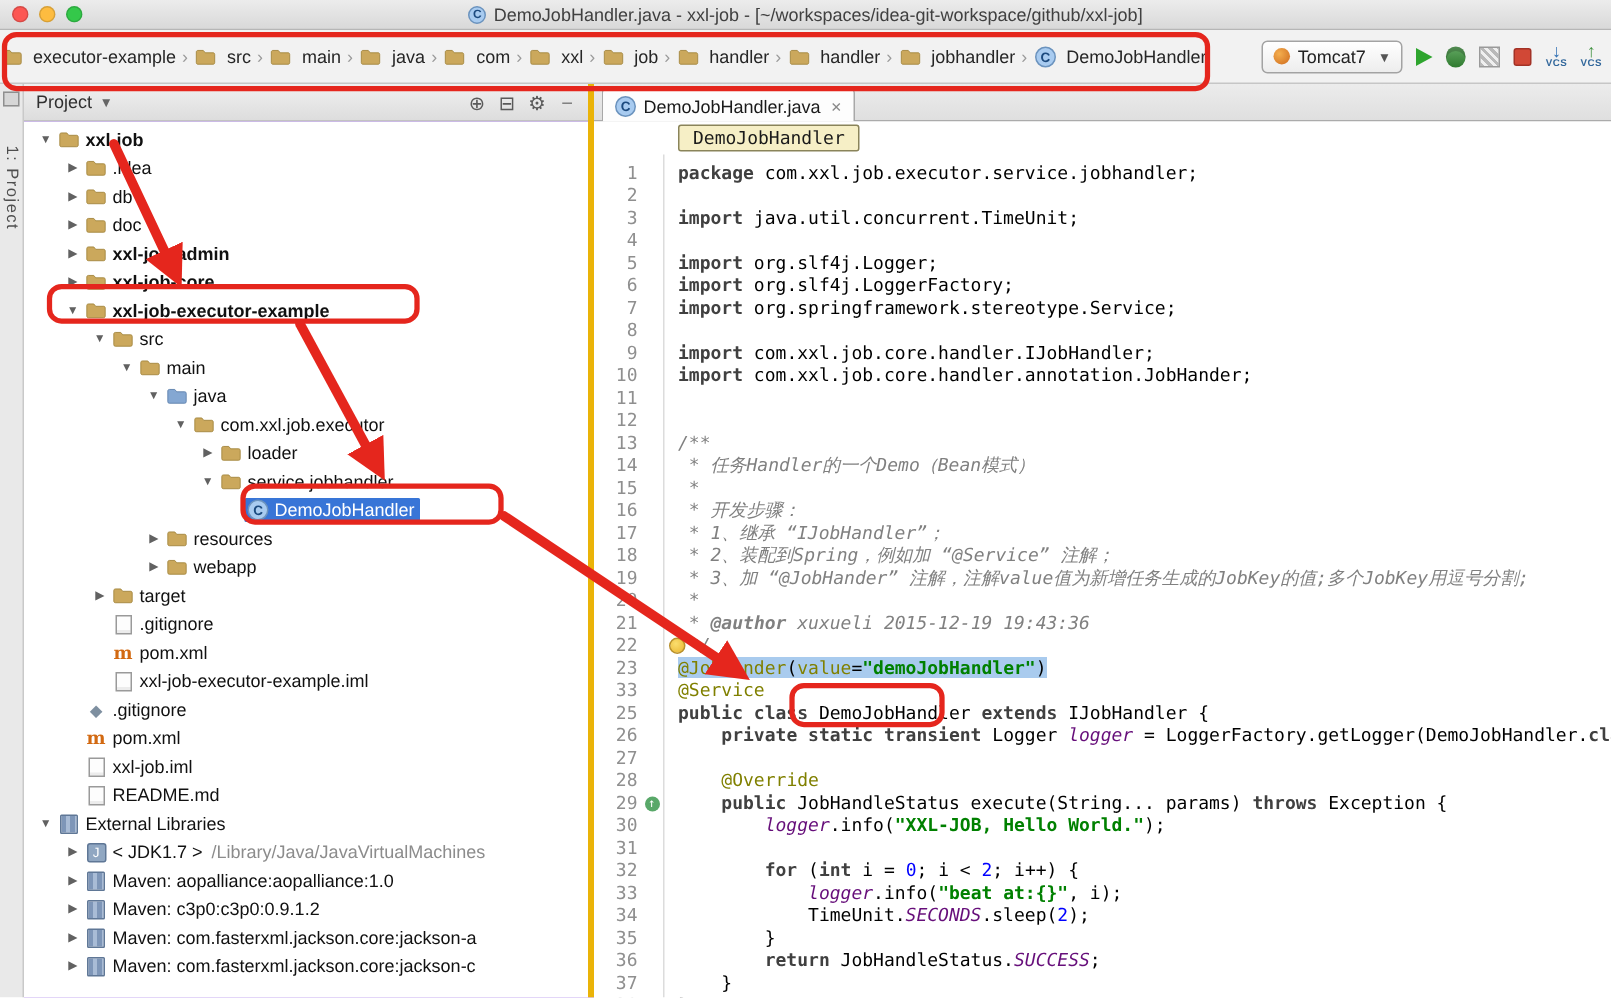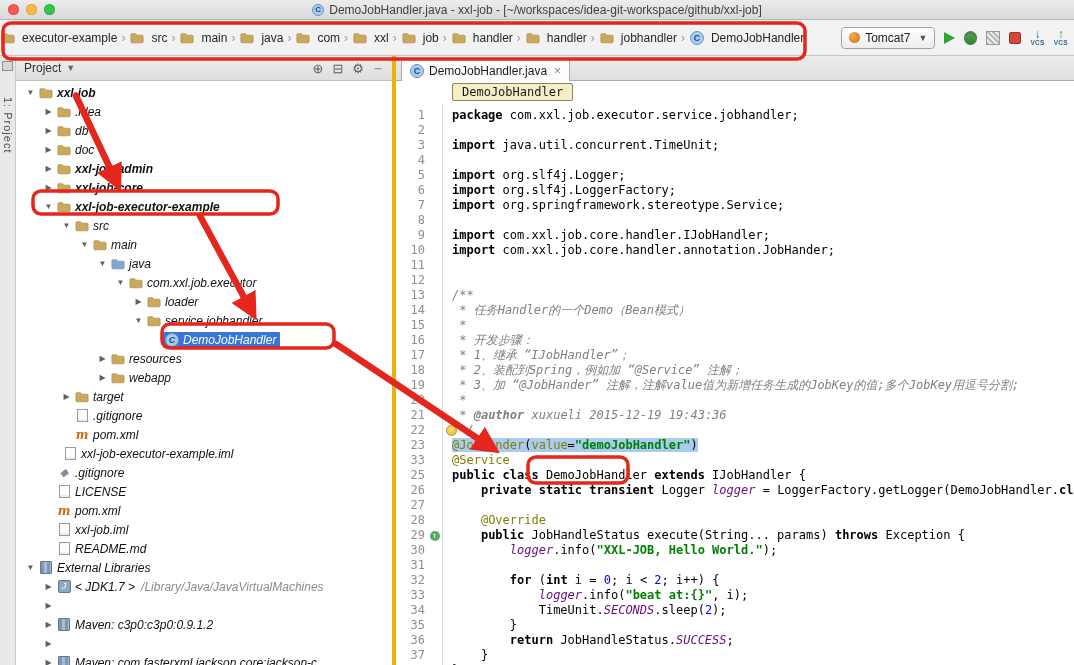--- a/index.html
+++ b/index.html
@@ -46,21 +46,21 @@
   
   .project{flex:0 0 376px;display:flex;flex-direction:column;min-width:0;background:#6d28d9;border-right:4px solid #eab308;}
   .panel-header{flex:0 0 24px;background:linear-gradient(#F0F0F0,#DDDDDD);border-bottom:1px solid #C2C2C2;
                 display:flex;align-items:center;padding:0 4px 0 8px;font-size:12px;color:#303030;}
   .panel-header .caret{font-size:9px;color:#666;margin-left:5px;}
   .ph-icons{margin-left:auto;display:flex;align-items:center;}
   .ph-ic{width:20px;text-align:center;font-size:13px;color:#5A5A5A;cursor:default;}
   .tree{flex:1;overflow:hidden;padding-top:2px;background:#fff;}
   .tree-row{height:19px;display:flex;align-items:center;white-space:nowrap;font-size:12px;color:#111;}
   .tw{width:13px;flex:0 0 13px;font-size:8px;color:#616161;text-align:center;}
-  .rowc{display:flex;align-items:flex-start;padding:1px 4px 1px 1px;border-radius:1px;font-style:italic;}
+  .rowc{display:flex;align-items:flex-end;padding:1px 4px 1px 1px;border-radius:1px;}
   .tree-row.selected .rowc{background:#3875D7;color:#fff;}
   .tl.b{font-weight:bold;}
   .tx{color:#8C8C8C;margin-left:6px;}
   .ic{display:inline-flex;align-items:center;justify-content:center;width:16px;flex:0 0 16px;margin-right:3px;}
   .ic-class{width:14px;height:14px;flex:0 0 14px;border-radius:50%;background:#A8CBF0;border:1px solid #6B93BE;
             color:#1C4A7E;font-weight:bold;font-size:9px;display:inline-flex;align-items:center;justify-content:center;box-sizing:border-box;}
   .ic-file{width:11px;height:13px;background:#FDFDFD;border:1px solid #9A9A9A;box-sizing:border-box;
            box-shadow:inset 0 -2px 0 #ECECEC;}
   .ic-maven{color:#D26911;font-weight:bold;font-size:12px;font-family:"DejaVu Serif",serif;}
   .ic-diamond{color:#7E8FA0;font-size:11px;}
@@ -85,21 +85,21 @@
   .g-row{height:15px;display:flex;align-items:center;}
   .g-num{flex:1;text-align:right;padding-right:2px;}
   .g-ic{width:15px;flex:0 0 15px;display:flex;justify-content:center;align-items:center;}
   .ov{width:10px;height:10px;border-radius:50%;background:#59A869;color:#fff;font-size:8px;line-height:10px;text-align:center;}
   .code{flex:1;margin:0;padding:5px 0 0 9px;font:12px/15px "DejaVu Sans Mono",monospace;
         white-space:pre;overflow:hidden;color:#000;}
   .line{height:15px;position:relative;}
   .line.sel .toks{background:#A9CBEE;}
   .bulb{position:absolute;left:-6px;top:2px;width:11px;height:11px;border-radius:50%;
         background:radial-gradient(circle at 40% 35%,#FBDE6E,#E9B530);border:1px solid #B8902C;box-sizing:border-box;}
-  .tk-k{color:#000000;font-weight:bold;}
+  .tk-k{color:#404040;font-weight:bold;}
   .tk-s{color:#008000;font-weight:bold;}
   .tk-c{color:#808080;font-style:italic;}
   .tk-d{color:#808080;font-style:italic;font-weight:bold;}
   .tk-a{color:#808000;}
   .tk-f{color:#660E7A;font-style:italic;}
   .tk-num{color:#0000FF;}
   .tk-p{color:#000;}
 
   
   .annotations{position:absolute;inset:0;pointer-events:none;z-index:50;}
@@ -454,48 +454,39 @@
               <span class="tl">.gitignore</span>
             </span>
           </div>
           <div class="tree-row" style="padding-left: 44px;">
             <span class="tw"></span>
             <span class="rowc">
               <span class="ic ic-maven">m</span>
               <span class="tl">pom.xml</span>
             </span>
           </div>
-          <div class="tree-row" style="padding-left: 32px;">
+          <div class="tree-row" style="padding-left: 44px;">
             <span class="tw"></span>
             <span class="rowc">
               <span class="ic">
                 <span class="ic-file"></span>
               </span>
               <span class="tl">xxl-job-executor-example.iml</span>
             </span>
           </div>
           <div class="tree-row" style="padding-left: 26px;">
             <span class="tw"></span>
             <span class="rowc">
               <span class="ic ic-diamond">◆</span>
               <span class="tl">.gitignore</span>
             </span>
           </div>
           <div class="tree-row" style="padding-left: 26px;">
             <span class="tw"></span>
             <span class="rowc">
-              <span class="ic">
-                <span class="ic-file"></span>
-              </span>
-              <span class="tl">LICENSE</span>
-            </span>
-          </div>
-          <div class="tree-row" style="padding-left: 26px;">
-            <span class="tw"></span>
-            <span class="rowc">
               <span class="ic ic-maven">m</span>
               <span class="tl">pom.xml</span>
             </span>
           </div>
           <div class="tree-row" style="padding-left: 26px;">
             <span class="tw"></span>
             <span class="rowc">
               <span class="ic">
                 <span class="ic-file"></span>
               </span>
@@ -525,32 +516,44 @@
             <span class="rowc">
               <span class="ic">
                 <span class="ic-jdk">J</span>
               </span>
               <span class="tl">&lt; JDK1.7 &gt;</span>
               <span class="tx">/Library/Java/JavaVirtualMachines</span>
             </span>
           </div>
           <div class="tree-row" style="padding-left: 26px;">
             <span class="tw">▶</span>
-          </div>
-          <div class="tree-row" style="padding-left: 26px;">
-            <span class="tw">▶</span>
             <span class="rowc">
               <span class="ic">
                 <span class="ic-lib"></span>
               </span>
+              <span class="tl">Maven: aopalliance:aopalliance:1.0</span>
+            </span>
+          </div>
+          <div class="tree-row" style="padding-left: 26px;">
+            <span class="tw">▶</span>
+            <span class="rowc">
+              <span class="ic">
+                <span class="ic-lib"></span>
+              </span>
               <span class="tl">Maven: c3p0:c3p0:0.9.1.2</span>
             </span>
           </div>
           <div class="tree-row" style="padding-left: 26px;">
             <span class="tw">▶</span>
+            <span class="rowc">
+              <span class="ic">
+                <span class="ic-lib"></span>
+              </span>
+              <span class="tl">Maven: com.fasterxml.jackson.core:jackson-a</span>
+            </span>
           </div>
           <div class="tree-row" style="padding-left: 26px;">
             <span class="tw">▶</span>
             <span class="rowc">
               <span class="ic">
                 <span class="ic-lib"></span>
               </span>
               <span class="tl">Maven: com.fasterxml.jackson.core:jackson-c</span>
             </span>
           </div>

